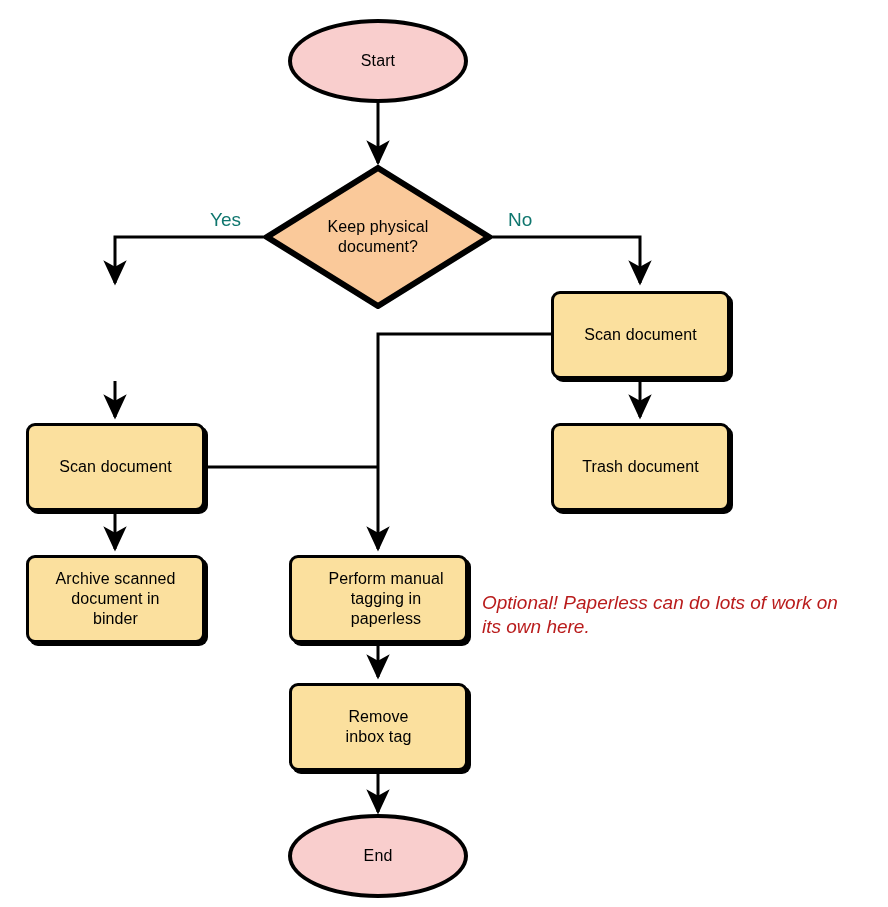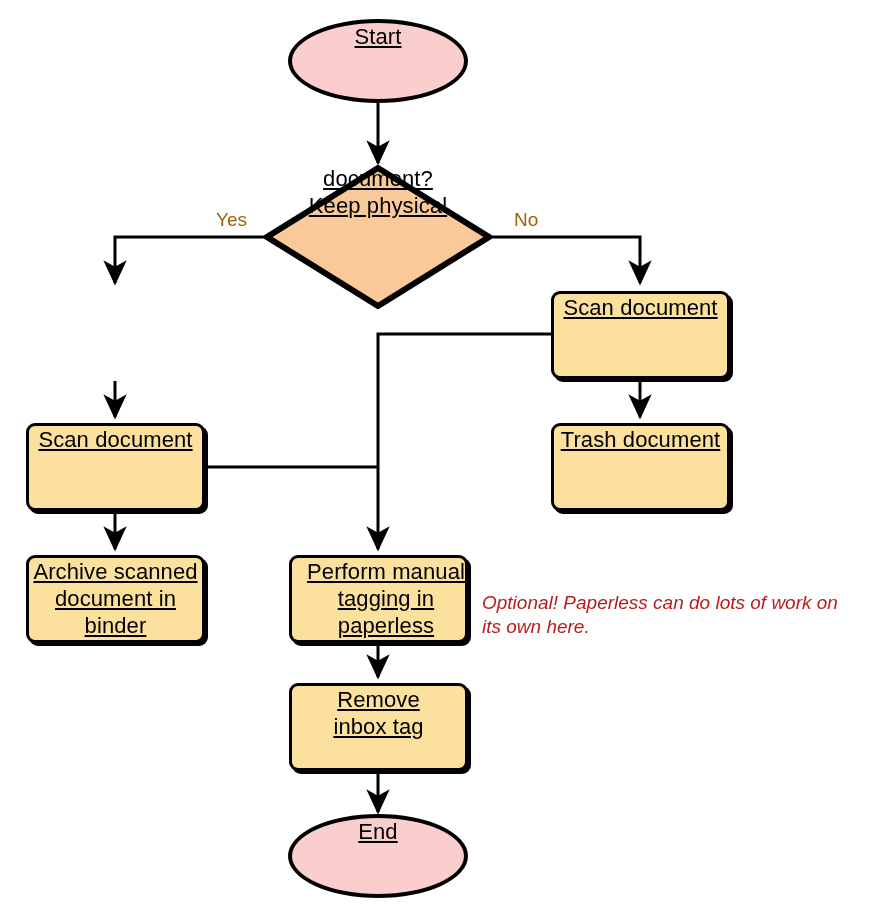--- a/index.html
+++ b/index.html
@@ -24,28 +24,27 @@
     left: 0;
     top: 0;
     width: 888px;
     height: 907px;
     pointer-events: none;
   }
   .node {
     position: absolute;
     box-sizing: border-box;
     display: flex;
-    align-items: flex-start;
+    align-items: center;
     justify-content: center;
     text-align: center;
     color: #000000;
-    font-size: 22px;
+    font-size: 16px;
     line-height: 1.23;
     letter-spacing: 0.1px;
-    text-decoration: underline;
   }
   .node-process {
     border: 3px solid #000000;
     border-radius: 9px;
     background: #fbe09e;
     box-shadow: 3px 3px 0 0 #000000;
   }
   .node-terminal {
     border: 4px solid #000000;
     border-radius: 50%;
@@ -63,23 +62,22 @@
     height: 100%;
   }
   .decision-label {
     position: relative;
     z-index: 2;
     width: 78%;
   }
   .edge-label {
     position: absolute;
     font-size: 19px;
-    color: #a16207;
+    color: #0f766e;
     white-space: nowrap;
-    margin-left: 6px;
   }
   .note {
     position: absolute;
     font-style: italic;
     font-size: 19px;
     line-height: 1.28;
     color: #b91c1c;
   }
 </style>
 </head>
@@ -117,22 +115,22 @@
 
   <div class="node node-terminal" style="left:288px; top:19px; width:180px; height:84px;">
     <span>Start</span>
   </div>
 
   <div class="node node-decision" style="left:264px; top:165px; width:228px; height:144px;">
     <svg class="decision-shape" viewBox="0 0 228 144" preserveAspectRatio="none" aria-hidden="true">
       <polygon points="114,3 225,72 114,141 3,72" fill="#fac99a" stroke="#000000" stroke-width="6"></polygon>
     </svg>
     <div class="decision-label">
+      <div>Keep physical</div>
       <div>document?</div>
-      <div>Keep physical</div>
     </div>
   </div>
 
   <div class="edge-label" style="left:210px; top:209px;">Yes</div>
   <div class="edge-label" style="left:508px; top:209px;">No</div>
 
 
   <div class="node node-process" style="left:26px; top:423px; width:179px; height:88px;">
     <span>Scan document</span>
   </div>

